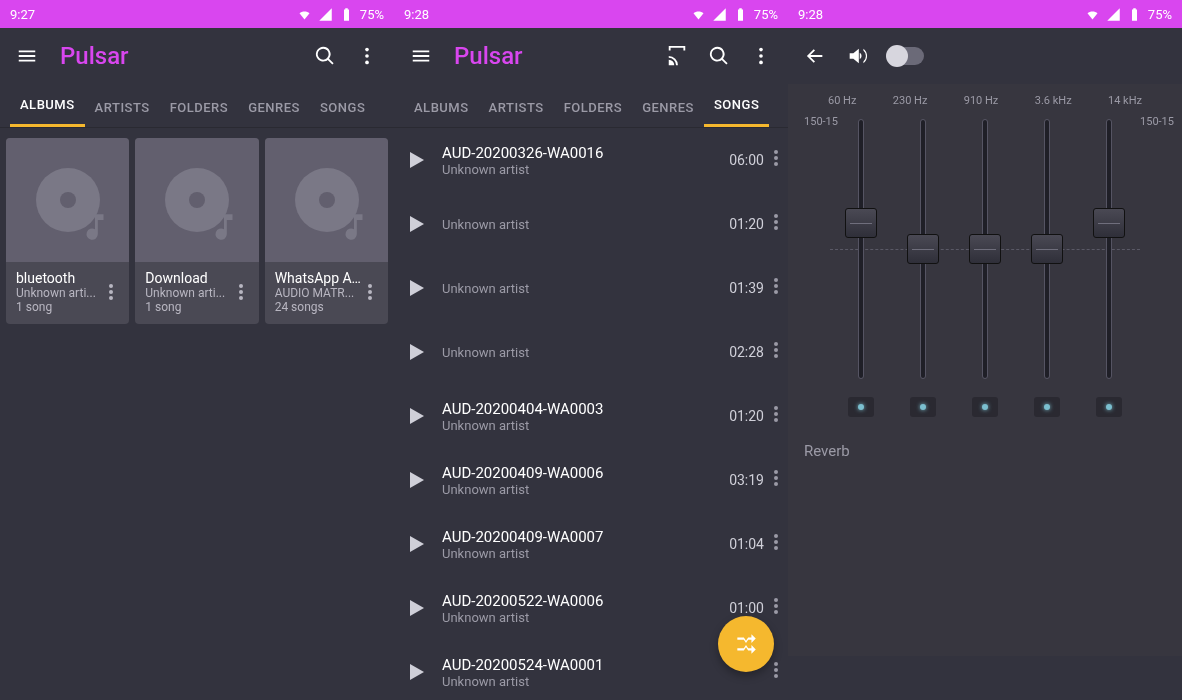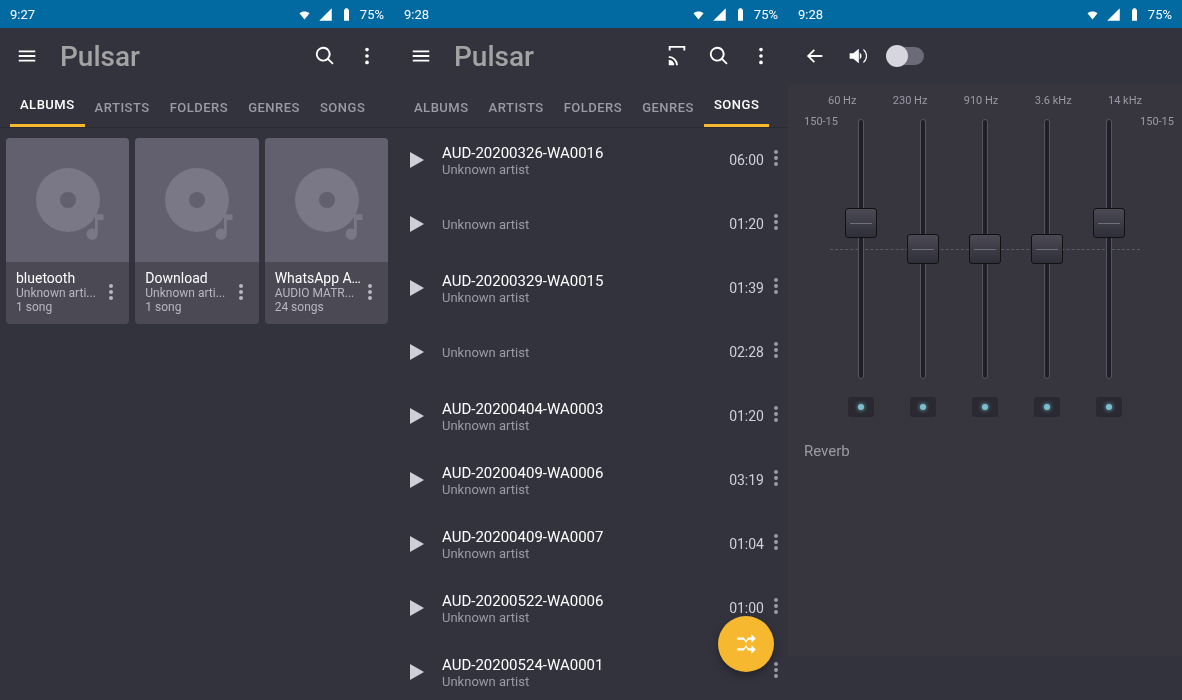--- a/index.html
+++ b/index.html
@@ -1,22 +1,22 @@
 <!DOCTYPE html>
 <html><head>
 <meta charset="utf-8">
 <style>
   * { margin:0; padding:0; box-sizing:border-box; font-family:Roboto,Arial,sans-serif; }
   html,body { width:1182px; height:700px; background:#2a2a32; overflow:hidden; }
   .screen { width:394px; height:700px; float:left; background:#33333e; position:relative; overflow:hidden; }
-  .statusbar { height:28px; background:#0369a1; color:#fff; font-size:13px; display:flex; align-items:center; padding:0 10px; justify-content:space-between; }
+  .statusbar { height:28px; background:#d946ef; color:#fff; font-size:13px; display:flex; align-items:center; padding:0 10px; justify-content:space-between; }
   .sb-left, .sb-right { display:flex; align-items:center; gap:6px; }
   .sb-right svg { width:15px; height:15px; fill:#fff; }
   .appbar { height:56px; display:flex; align-items:center; padding:0 6px; background:#33333e; }
-  .appbar .title { color:#a3a3a3; font-size:28px; font-weight:500; margin-left:12px; flex:1; }
+  .appbar .title { color:#d946ef; font-size:24px; font-weight:500; margin-left:12px; flex:1; }
   .icon-btn { width:42px; height:42px; display:flex; align-items:center; justify-content:center; cursor:pointer; color:#fff; }
   .icon-btn svg { width:22px; height:22px; fill:#fff; }
   .tabs { height:44px; display:flex; align-items:flex-end; padding:0 10px; gap:0; background:#33333e; border-bottom:1px solid #2a2a32; overflow:hidden; }
   .tab { color:#9b9aa6; font-size:13px; font-weight:500; padding:12px 10px; letter-spacing:0.5px; cursor:pointer; white-space:nowrap; }
   .tab.active { color:#fff; border-bottom:3px solid #f5b82e; }
   .content { height:572px; overflow:hidden; background:#33333e; position:relative; }
 
   
   .album-grid { display:flex; gap:6px; padding:10px 6px; }
   .album-card { width:124px; background:#4a4954; border-radius:4px; overflow:hidden; }
@@ -303,21 +303,20 @@
    <div class="song-dur">01:20</div>
    <div class="song-more"><svg viewBox="0 0 4 16">
               <circle cx="2" cy="2" r="2"></circle>
               <circle cx="2" cy="8" r="2"></circle>
               <circle cx="2" cy="14" r="2"></circle>
             </svg></div>
         </div>
         <div class="song-row">
           <div class="play-tri"></div>
    <div class="song-text">
-     <div class="song-title">AUD-20200329-WA0015</div>
      <div class="song-sub">Unknown artist</div>
    </div>
    <div class="song-dur">01:39</div>
    <div class="song-more"><svg viewBox="0 0 4 16">
               <circle cx="2" cy="2" r="2"></circle>
               <circle cx="2" cy="8" r="2"></circle>
               <circle cx="2" cy="14" r="2"></circle>
             </svg></div>
         </div>
         <div class="song-row">

